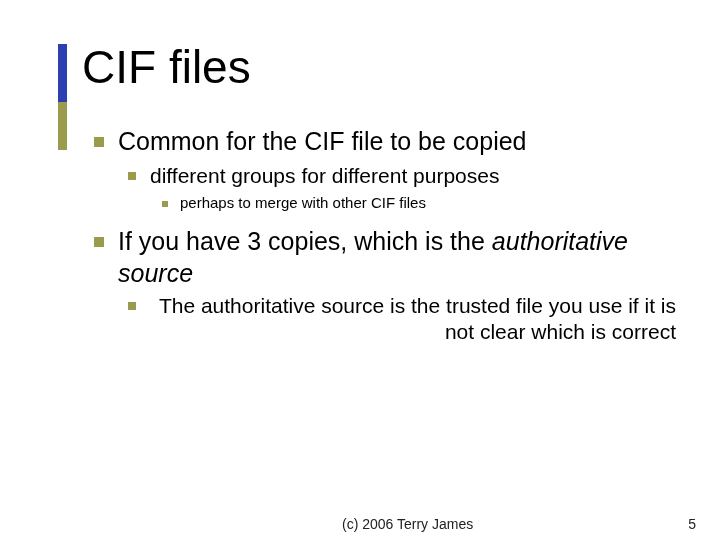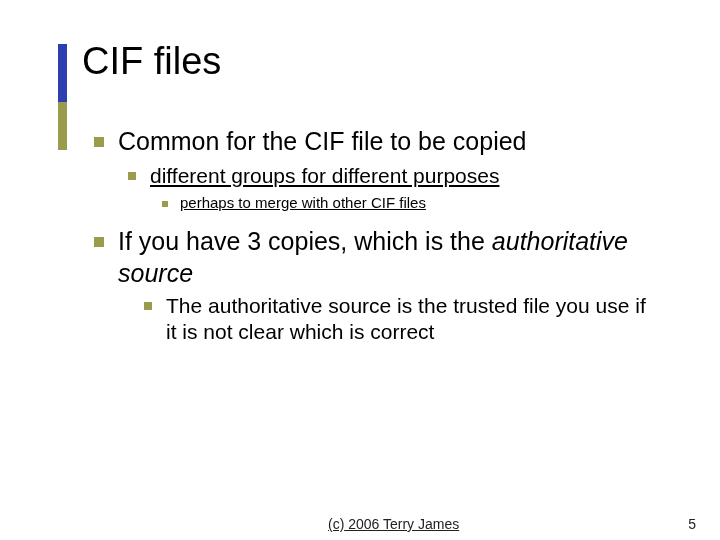--- a/index.html
+++ b/index.html
@@ -16,51 +16,51 @@
     position:absolute;
     left:58px;top:44px;
     width:9px;height:106px;
     display:flex;flex-direction:column;
   }
   .side-bar .seg-blue{background:#2b3fb0;flex:0 0 58px;}
   .side-bar .seg-olive{background:#9b9b4d;flex:1;}
   .title{
     position:absolute;
     left:82px;top:40px;
-    font-size:38px;
+    font-size:46px;
     white-space:nowrap;
   }
   .content{
     position:absolute;
     left:86px;top:126px;
     width:590px;
     font-size:22px;
     line-height:1.25;
   }
   ul{list-style:none;margin:0;padding:0;}
   li{position:relative;}
   .lvl1 > li{padding-left:32px;margin-bottom:10px;font-size:25px;}
-  .lvl2 > li{padding-left:32px;margin:6px 0 14px 0;font-size:21px;text-decoration:underline;}
+  .lvl2 > li{padding-left:32px;margin:6px 0 14px 0;font-size:21px;}
   .lvl3 > li{padding-left:30px;margin:4px 0;font-size:15px;}
-  .lvl4 > li{padding-left:32px;margin:4px 16px;font-size:21px;}
+  .lvl4 > li{padding-left:32px;margin:4px 0;font-size:21px;text-align:right;}
   .bullet{
     position:absolute;
     background:#9b9b4d;
   }
   .lvl1 > li > .bullet{left:8px;top:11px;width:10px;height:10px;}
   .lvl2 > li > .bullet{left:10px;top:9px;width:8px;height:8px;}
   .lvl3 > li > .bullet{left:12px;top:7px;width:6px;height:6px;}
   .lvl4 > li > .bullet{left:10px;top:9px;width:8px;height:8px;}
   .italic{font-style:italic;}
   .footer{
     position:absolute;
     bottom:24px;left:0;width:720px;
     font-size:14px;color:#222;
   }
-  .copyright{position:absolute;left:328px;text-decoration:underline;}
+  .copyright{position:absolute;left:342px;}
   .pagenum{position:absolute;right:24px;}
 </style>
 </head>
 <body>
 
 <div class="side-bar">
   <div class="seg-blue"></div>
   <div class="seg-olive"></div>
 </div>
 

